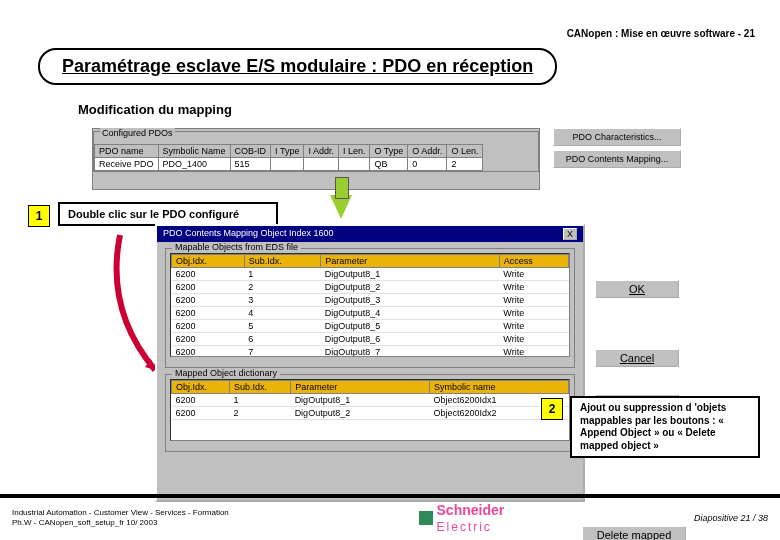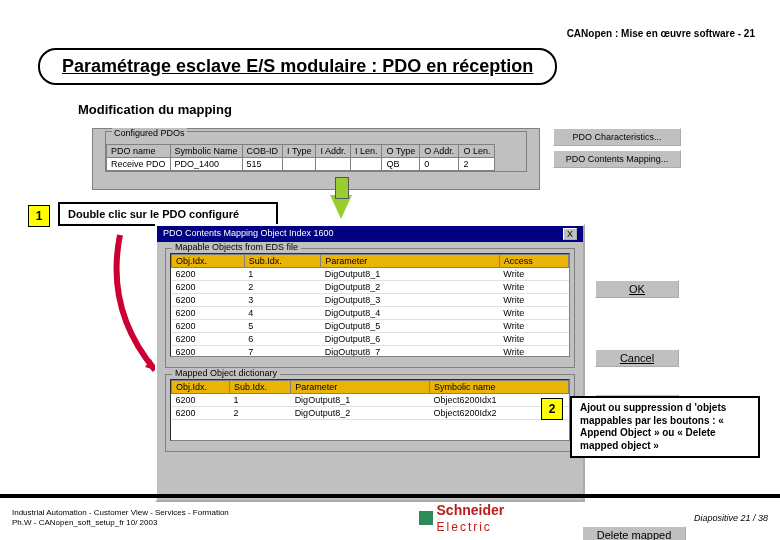--- a/index.html
+++ b/index.html
@@ -3,21 +3,21 @@
 <meta charset="utf-8">
 <style>
   * { box-sizing: border-box; margin: 0; padding: 0; }
   body { width: 780px; height: 540px; background: #fff; font-family: Arial, sans-serif; font-size: 11px; position: relative; overflow: hidden; }
   .header-line { position: absolute; top: 28px; right: 25px; font-size: 10px; font-weight: bold; }
   .title-box { position: absolute; top: 48px; left: 38px; border: 2px solid #000; border-radius: 18px; padding: 6px 22px; font-size: 18px; font-weight: bold; background: #fff; }
   .title-box span { text-decoration: underline; }
   .subtitle { position: absolute; top: 102px; left: 78px; font-size: 13px; font-weight: bold; }
 
   .pdo-outer { position: absolute; top: 128px; left: 92px; width: 448px; height: 62px; background: #c0c0c0; border: 1px solid #808080; }
-  .pdo-group { margin: 2px 12px; border: 1px solid #808080; }
+  .pdo-group { margin: 2px 0; border: 1px solid #808080; }
   .pdo-group-label { font-size: 9px; margin-left: 6px; background:#c0c0c0; position:relative; top:-6px; padding:0 2px; }
   .tbl { border-collapse: collapse; font-size: 9px; background:#d946ef; }
   .tbl th, .tbl td { border: 1px solid #808080; padding: 1px 4px; text-align: left; background: #c0c0c0; font-weight: normal; }
   .tbl th { background: #c0c0c0; }
   .tbl td { background: #fff; }
   .side-btns { position: absolute; top: 128px; left: 553px; display:flex; flex-direction:column; gap:4px; }
   .wbtn { width: 128px; height: 18px; background: #c0c0c0; border: 1px outset #fff; font-size: 9px; text-align:center; line-height:16px; }
 
   .step-badge { position: absolute; width: 22px; height: 22px; background: #ffff00; border: 1px solid #000; font-weight: bold; font-size: 12px; text-align: center; line-height: 20px; }
   .step1 { top: 205px; left: 28px; }
@@ -39,21 +39,21 @@
   .dlg-grp { border: 1px solid #808080; margin-bottom: 6px; padding: 4px 4px 4px 4px; position:relative; }
   .dlg-grp-label { position:absolute; top:-7px; left:6px; background:#c0c0c0; padding:0 3px; font-size:9px; }
   .list { background:#fff; border:1px inset #808080; }
   .list table { width:100%; border-collapse: collapse; font-size:9px; }
   .list th { background:#eab308; border:1px solid #808080; text-align:left; padding:1px 4px; font-weight:normal; }
   .list td { border-bottom:1px solid #e0e0e0; padding:1px 4px; }
   .rbtn { background:#c0c0c0; border:1px outset #fff; text-align:center; padding:2px 4px; font-size:11px; text-decoration: underline; margin-top: 48px; }
 
   .footer { position: absolute; bottom: 6px; left: 0; right: 0; border-top: 4px solid #000000; padding: 4px 12px 0 12px; display:flex; justify-content:space-between; align-items:center; font-size: 8px; }
   .footer-left { line-height: 1.2; }
-  .logo { font-size: 14px; font-weight: bold; color: #b91c1c; display:flex; align-items:center; gap:4px; }
+  .logo { font-size: 14px; font-weight: bold; color: #ec4899; display:flex; align-items:center; gap:4px; }
   .logo-sq { width:14px; height:14px; background:#2e8b57; }
   .footer-right { font-size: 9px; font-style: italic; }
 </style>
 </head>
 <body>
 
 <div class="header-line">CANopen : Mise en œuvre software -  21</div>
 
 <div class="title-box"><span>Paramétrage esclave E/S modulaire : PDO en réception</span></div>
 

